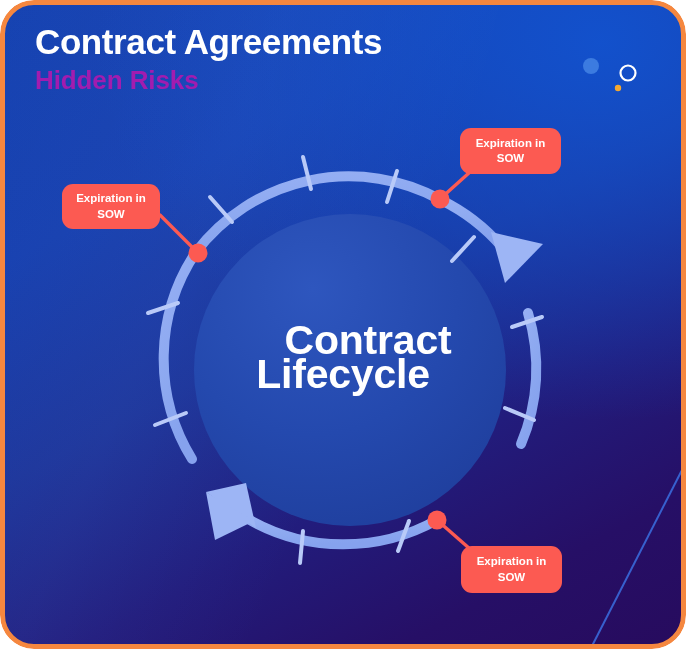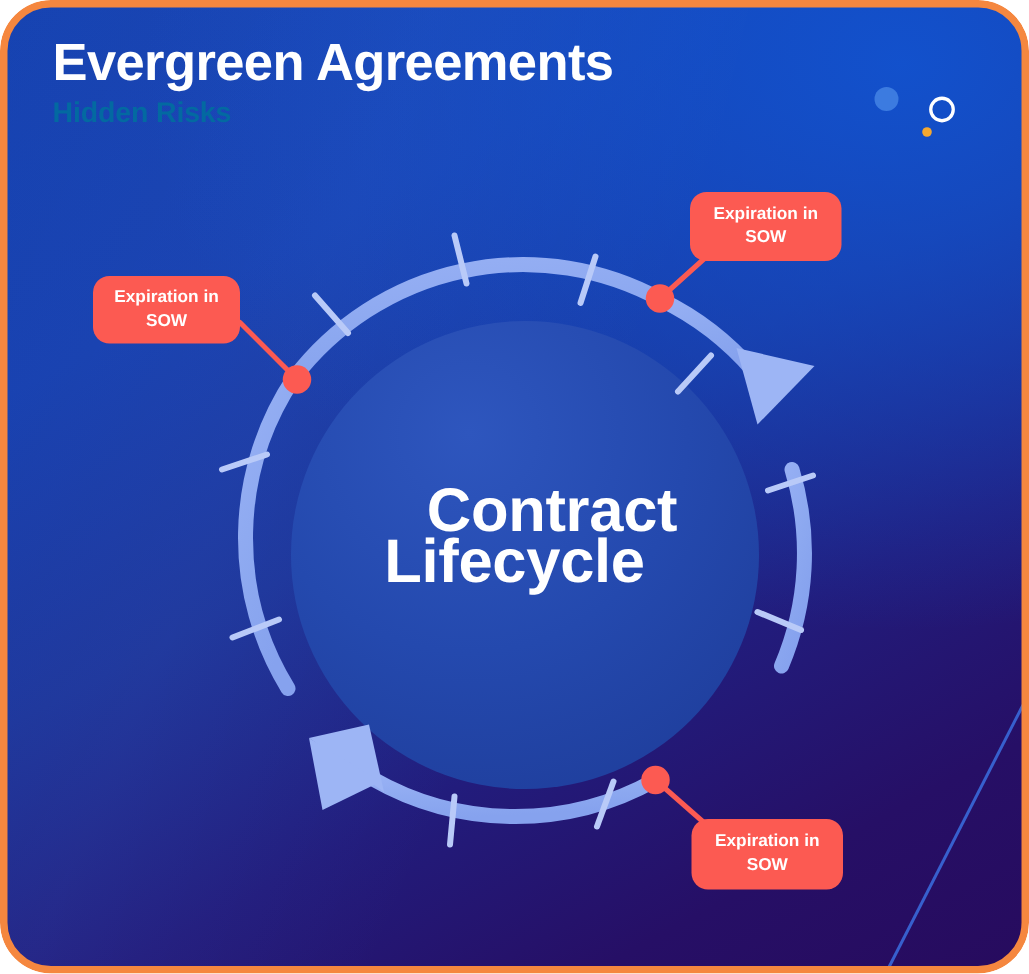--- a/index.html
+++ b/index.html
@@ -50,22 +50,22 @@
   #header{position:absolute;left:35px;top:22px;z-index:20;}
   #title{
     color:#FFFFFF;
     font-size:35px;
     font-weight:bold;
     letter-spacing:-0.4px;
     line-height:1.14;
     white-space:nowrap;
   }
   #subtitle{
-    color:#0369a1;
-    font-size:19px;
+    color:#a21caf;
+    font-size:26px;
     font-weight:bold;
     letter-spacing:-0.1px;
     margin-top:3px;
     white-space:nowrap;
   }
 
   
   #center-label{
     position:absolute;
     left:0;top:0;
@@ -117,21 +117,21 @@
   </div>
 
   <svg class="layer" viewBox="0 0 686 649">
     <circle cx="591" cy="66" r="8" fill="#3C7BE0"></circle>
     <circle cx="628" cy="73" r="7.5" fill="none" stroke="#FFFFFF" stroke-width="2.2"></circle>
     <circle cx="618" cy="88" r="3.2" fill="#F5A830"></circle>
     <path d="M 682 470 L 592 646" fill="none" stroke="#3B6FE0" stroke-width="2" opacity="0.85"></path>
   </svg>
 
   <div id="header">
-    <div id="title">Evergreen Agreements</div>
+    <div id="title">Contract Agreements</div>
     <div id="subtitle">Hidden Risks</div>
   </div>
 
   <svg class="layer" viewBox="0 0 686 649">
     <defs>
       <radialGradient id="innerGrad" cx="38%" cy="24%" r="85%">
         <stop offset="0%" stop-color="#2E56BE"></stop>
         <stop offset="55%" stop-color="#2449AE"></stop>
         <stop offset="100%" stop-color="#1F3E9C"></stop>
       </radialGradient>

